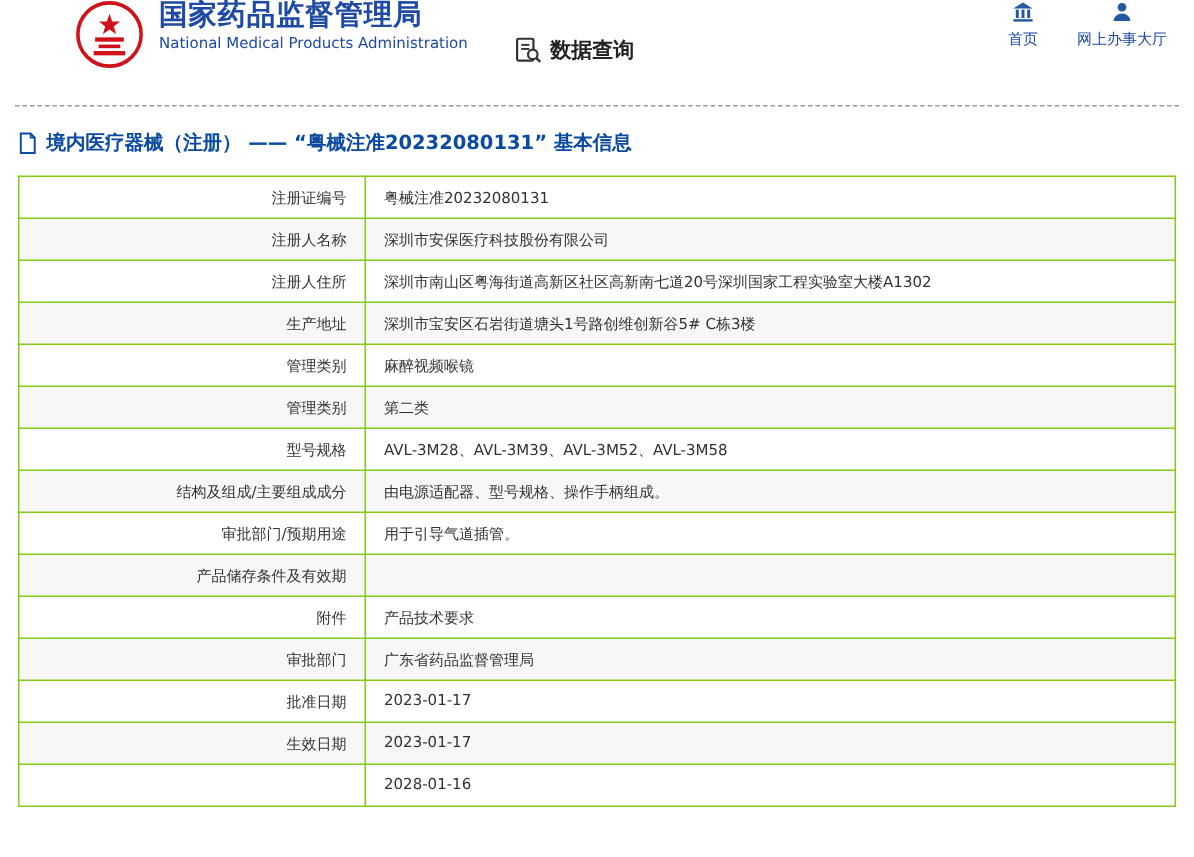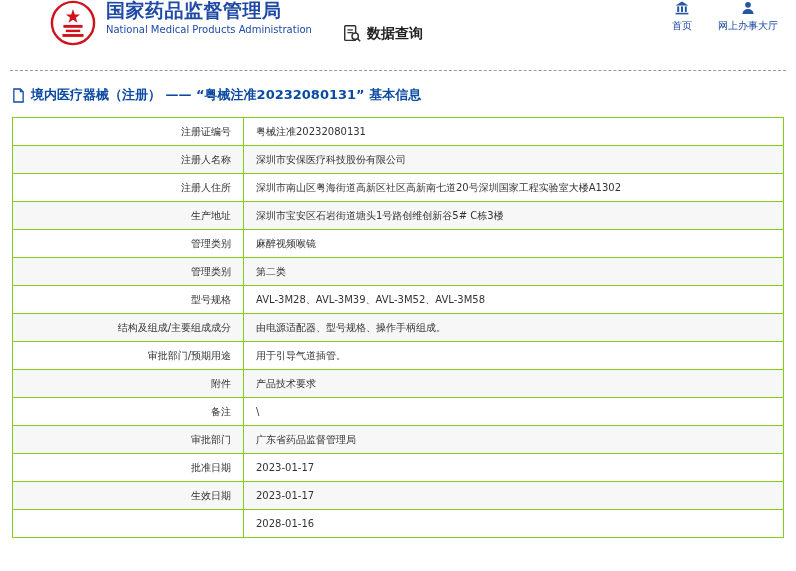--- a/index.html
+++ b/index.html
@@ -133,26 +133,26 @@
       </tr>
       <tr>
         <td class="label-cell"><span>结构及组成/主要组成成分</span></td>
         <td class="value-cell">由电源适配器、型号规格、操作手柄组成。</td>
       </tr>
       <tr>
         <td class="label-cell"><span>审批部门/预期用途</span></td>
         <td class="value-cell">用于引导气道插管。</td>
       </tr>
       <tr>
+        <td class="label-cell"><span>产品储存条件及有效期</span></td>
+        <td class="value-cell"></td>
+      </tr>
+      <tr>
         <td class="label-cell"><span>附件</span></td>
         <td class="value-cell">产品技术要求</td>
-      </tr>
-      <tr>
-        <td class="label-cell"><span>备注</span></td>
-        <td class="value-cell">\</td>
       </tr>
       <tr>
         <td class="label-cell"><span>审批部门</span></td>
         <td class="value-cell">广东省药品监督管理局</td>
       </tr>
       <tr>
         <td class="label-cell"><span>批准日期</span></td>
         <td class="value-cell">2023-01-17</td>
       </tr>
       <tr>

